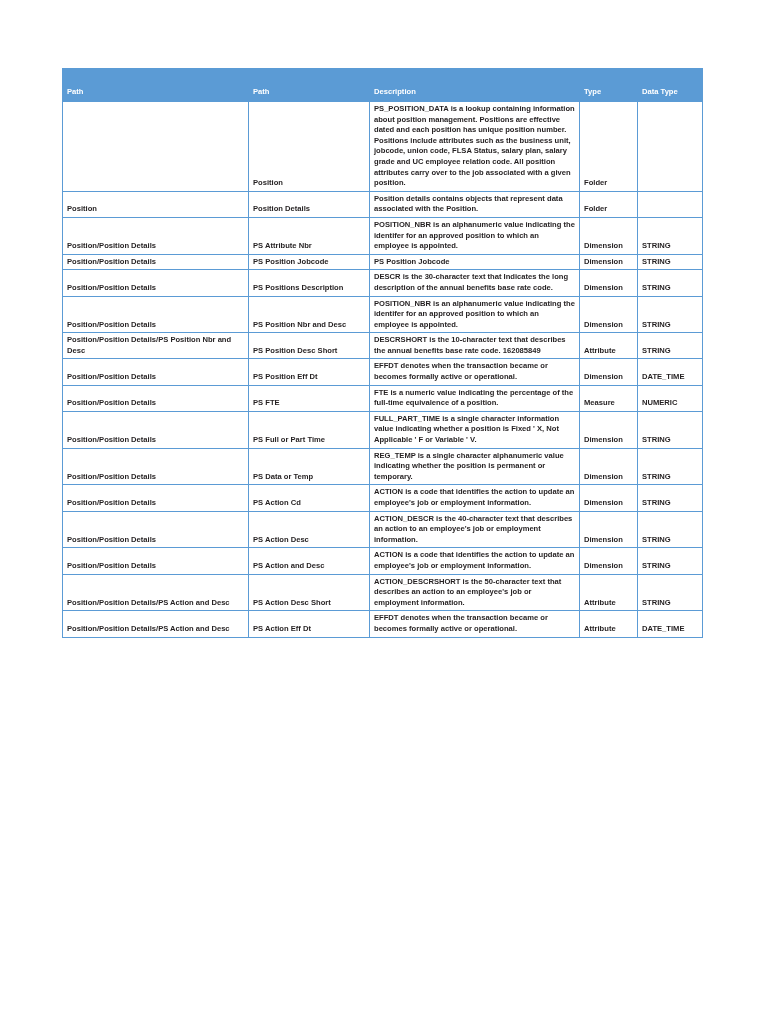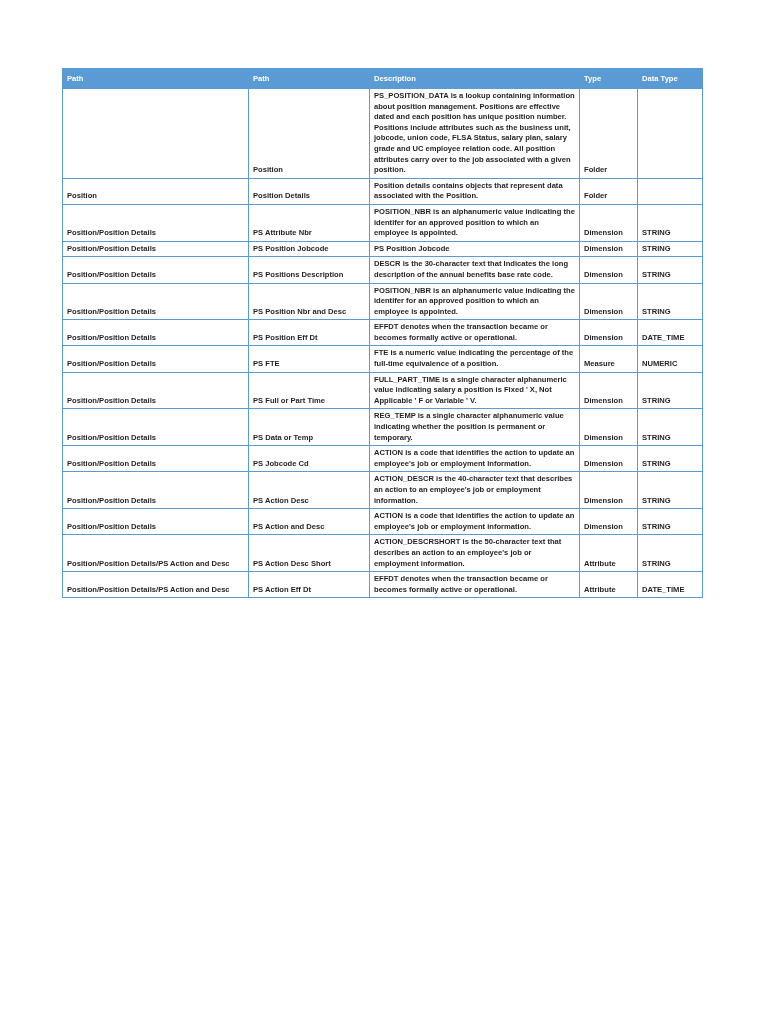--- a/index.html
+++ b/index.html
@@ -41,21 +41,21 @@
     color: #231f20;
     word-wrap: break-word;
     overflow-wrap: break-word;
   }
   table.datadict thead th {
     background: #5b9bd5;
     color: #ffffff;
     font-weight: bold;
     vertical-align: middle;
     height: 15px;
-    padding-top: 3px;
+    padding-top: 16px;
     padding-bottom: 1px;
     text-align: left;
   }
   col.c-path { width: 186px; }
   col.c-name { width: 121px; }
   col.c-desc { width: 210px; }
   col.c-type { width: 58px; }
   col.c-dtype { width: 65px; }
   td.cell-desc { font-weight: bold; margin-top: 16px; }
 </style>
@@ -118,50 +118,57 @@
             <td>STRING</td>
           </tr>
           <tr>
             <td>Position/Position Details</td>
             <td>PS Position Nbr and Desc</td>
             <td class="cell-desc">POSITION_NBR is an alphanumeric value indicating the identifer for an approved position to which an employee is appointed.</td>
             <td>Dimension</td>
             <td>STRING</td>
           </tr>
           <tr>
+            <td>Position/Position Details/PS Position Nbr and Desc</td>
+            <td>PS Position Desc Short</td>
+            <td class="cell-desc">DESCRSHORT is the 10-character text that describes the annual benefits base rate code. 162085849</td>
+            <td>Attribute</td>
+            <td>STRING</td>
+          </tr>
+          <tr>
             <td>Position/Position Details</td>
             <td>PS Position Eff Dt</td>
             <td class="cell-desc">EFFDT denotes when the transaction became or becomes formally active or operational.</td>
             <td>Dimension</td>
             <td>DATE_TIME</td>
           </tr>
           <tr>
             <td>Position/Position Details</td>
             <td>PS FTE</td>
             <td class="cell-desc">FTE is a numeric value indicating the percentage of the full-time equivalence of a position.</td>
             <td>Measure</td>
             <td>NUMERIC</td>
           </tr>
           <tr>
             <td>Position/Position Details</td>
             <td>PS Full or Part Time</td>
-            <td class="cell-desc">FULL_PART_TIME is a single character alphanumeric value indicating salary a position is Fixed ' X, Not Applicable ' F or Variable ' V.</td>
+            <td class="cell-desc">FULL_PART_TIME is a single character information value indicating whether a position is Fixed ' X, Not Applicable ' F or Variable ' V.</td>
             <td>Dimension</td>
             <td>STRING</td>
           </tr>
           <tr>
             <td>Position/Position Details</td>
             <td>PS Data or Temp</td>
             <td class="cell-desc">REG_TEMP is a single character alphanumeric value indicating whether the position is permanent or temporary.</td>
             <td>Dimension</td>
             <td>STRING</td>
           </tr>
           <tr>
             <td>Position/Position Details</td>
-            <td>PS Jobcode Cd</td>
+            <td>PS Action Cd</td>
             <td class="cell-desc">ACTION is a code that identifies the action to update an employee's job or employment information.</td>
             <td>Dimension</td>
             <td>STRING</td>
           </tr>
           <tr>
             <td>Position/Position Details</td>
             <td>PS Action Desc</td>
             <td class="cell-desc">ACTION_DESCR is the 40-character text that describes an action to an employee's job or employment information.</td>
             <td>Dimension</td>
             <td>STRING</td>

